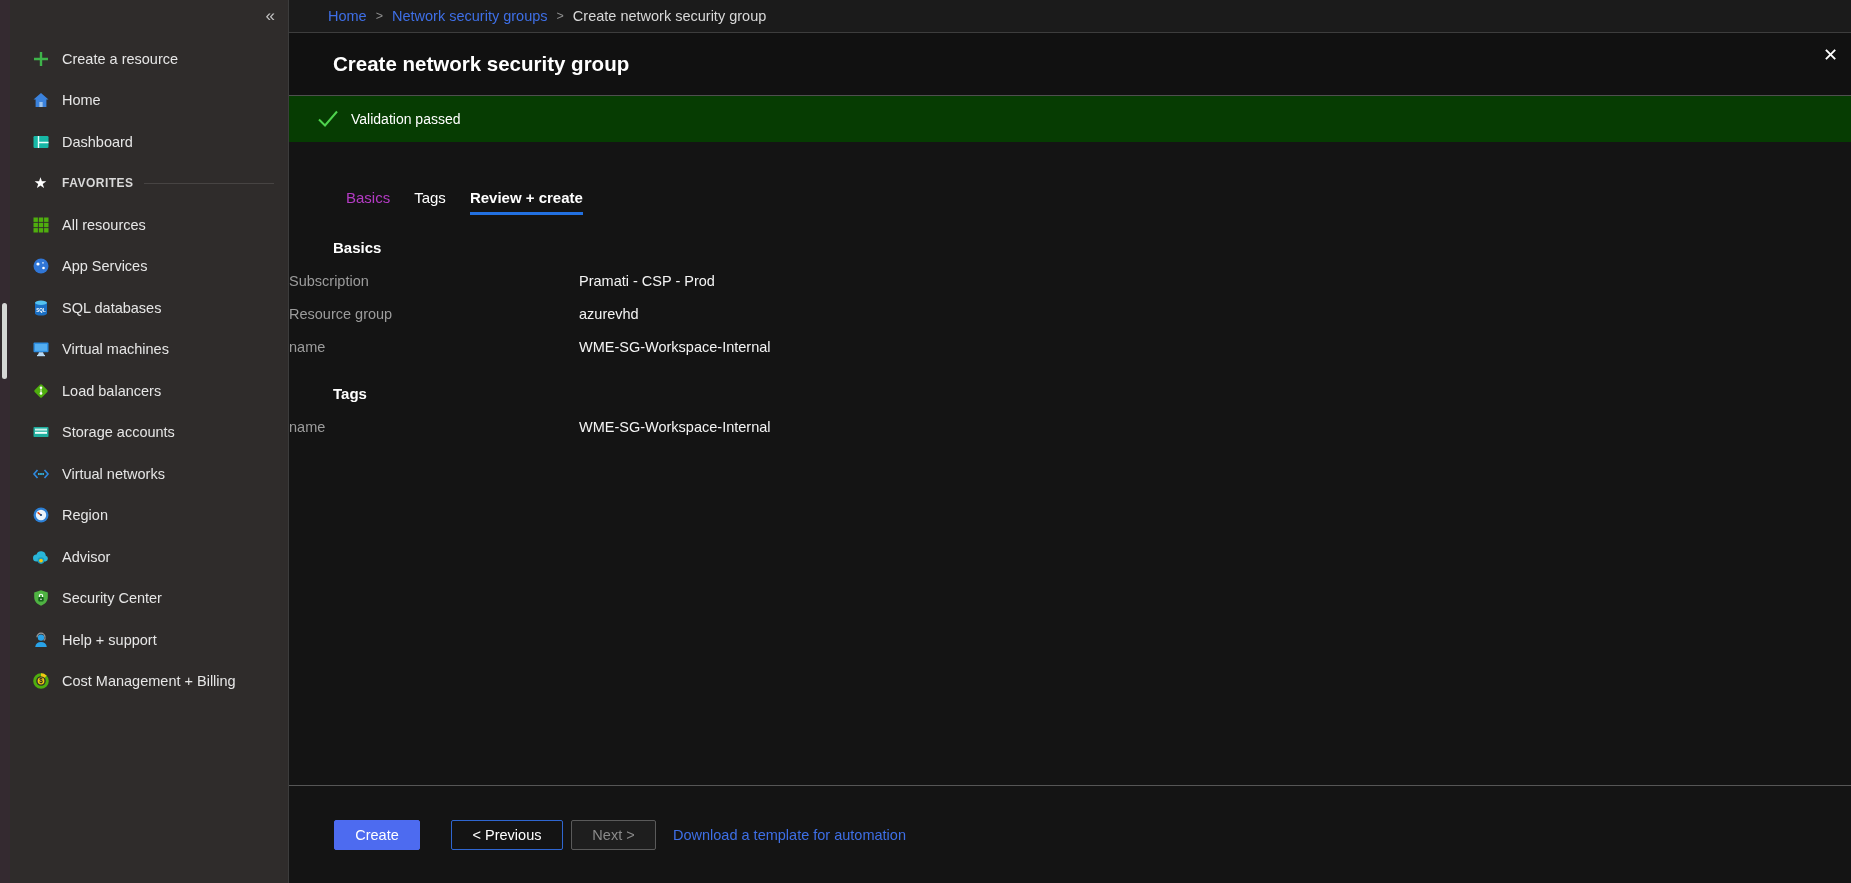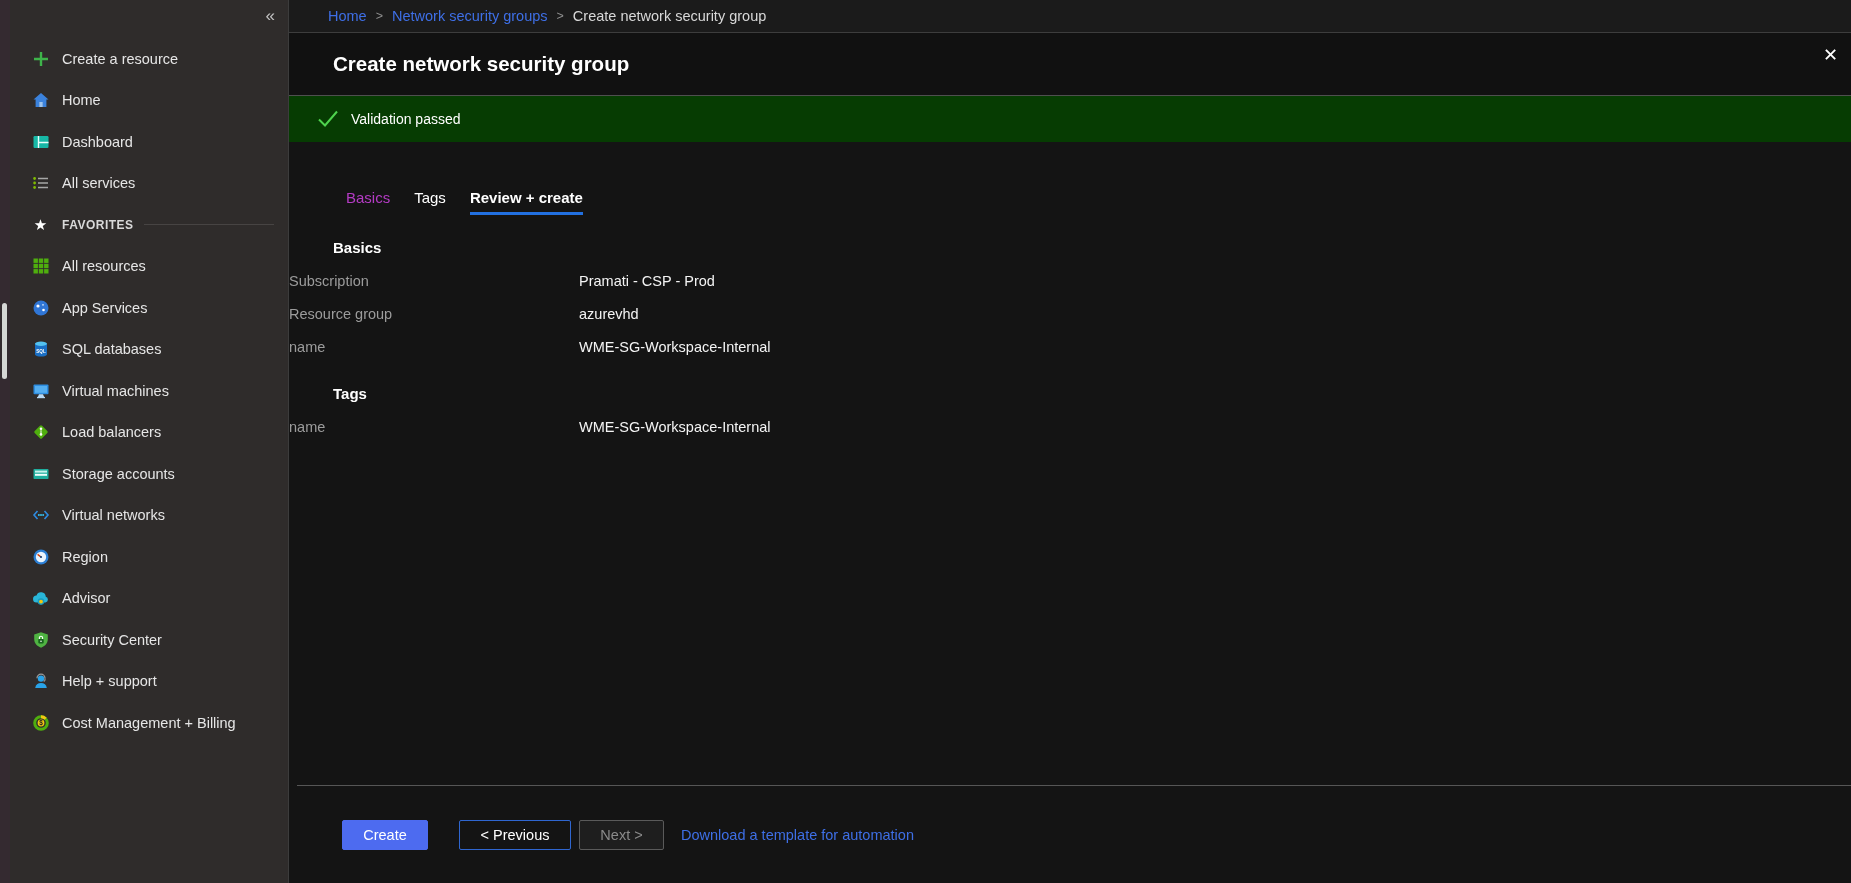--- a/index.html
+++ b/index.html
@@ -47,21 +47,21 @@
   .tab{font-size:15px;color:#ffffff;margin-right:24px;padding-bottom:6px;cursor:pointer;}
   .tab.visited{color:#b43bc4;}
   .tab.active{font-weight:bold;border-bottom:3px solid #2270e0;}
 
   .section-h{font-size:15px;font-weight:bold;color:#ffffff;margin:24px 0 8px 44px;}
   .section-h.tags{margin-top:22px;}
   .row{display:flex;align-items:center;height:33px;font-size:14.5px;}
   .row .lab{width:290px;color:#9c9c9c;flex:none;}
   .row .val{color:#f4f4f4;}
 
-  .footer{position:absolute;bottom:0;left:8px;right:0;height:98px;border-top:1px solid #565656;
+  .footer{position:absolute;bottom:0;left:0;right:0;height:98px;border-top:1px solid #565656;
           display:flex;align-items:center;padding-left:45px;box-sizing:border-box;}
   .btn{height:30px;font-size:14.5px;font-family:inherit;border-radius:2px;cursor:pointer;}
   .btn-create{width:86px;background:#4d6bf0;color:#ffffff;border:1px solid #4d6bf0;}
   .btn-prev{width:112px;margin-left:31px;background:transparent;color:#ffffff;border:1px solid #2f66d0;}
   .btn-next{width:85px;margin-left:8px;background:#1e1e1e;color:#8a8a8a;border:1px solid #5a5a5a;cursor:default;}
   .dl-link{margin-left:17px;color:#3e6fe6;font-size:14.5px;cursor:pointer;text-decoration:none;}
 </style>
 </head>
 <body>
 
@@ -97,33 +97,20 @@
       <div class="sb-item">
         <span class="ic">
             <svg width="18" height="18" viewBox="0 0 18 18">
               <rect x="1.5" y="3" width="15" height="12" rx="1.2" fill="#17b8a6"></rect>
               <path d="M6.5 3v12M6.5 9.5h10" stroke="#e6fffb" stroke-width="1.4"></path>
             </svg>
           </span>
         <span>Dashboard</span>
       </div>
 
-      <div class="sb-item">
-        <span class="ic">
-            <svg width="18" height="18" viewBox="0 0 18 18">
-              <g fill="#7fba00">
-                <circle cx="2.6" cy="4.5" r="1.4"></circle>
-                <circle cx="2.6" cy="9" r="1.4"></circle>
-                <circle cx="2.6" cy="13.5" r="1.4"></circle>
-              </g>
-              <path d="M6 4.5h10M6 9h10M6 13.5h10" stroke="#a6a6a6" stroke-width="1.7"></path>
-            </svg>
-          </span>
-        <span>All services</span>
-      </div>
 
       <div class="sb-fav">
         <span class="ic star">★</span>
         <span class="fav-lbl">FAVORITES</span>
         <span class="fav-rule"></span>
       </div>
 
       <div class="sb-item">
         <span class="ic">
             <svg width="18" height="18" viewBox="0 0 18 18">

